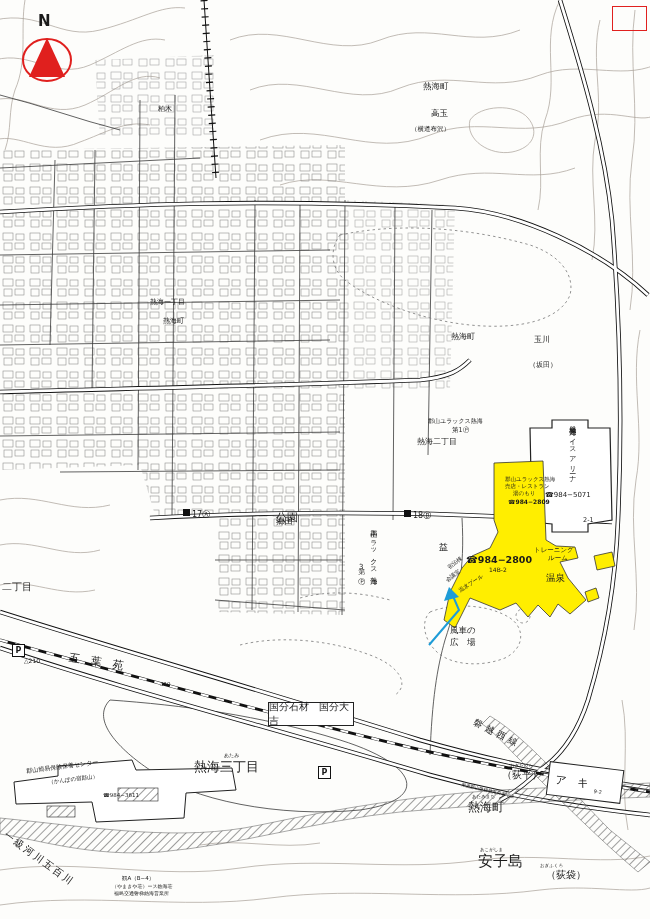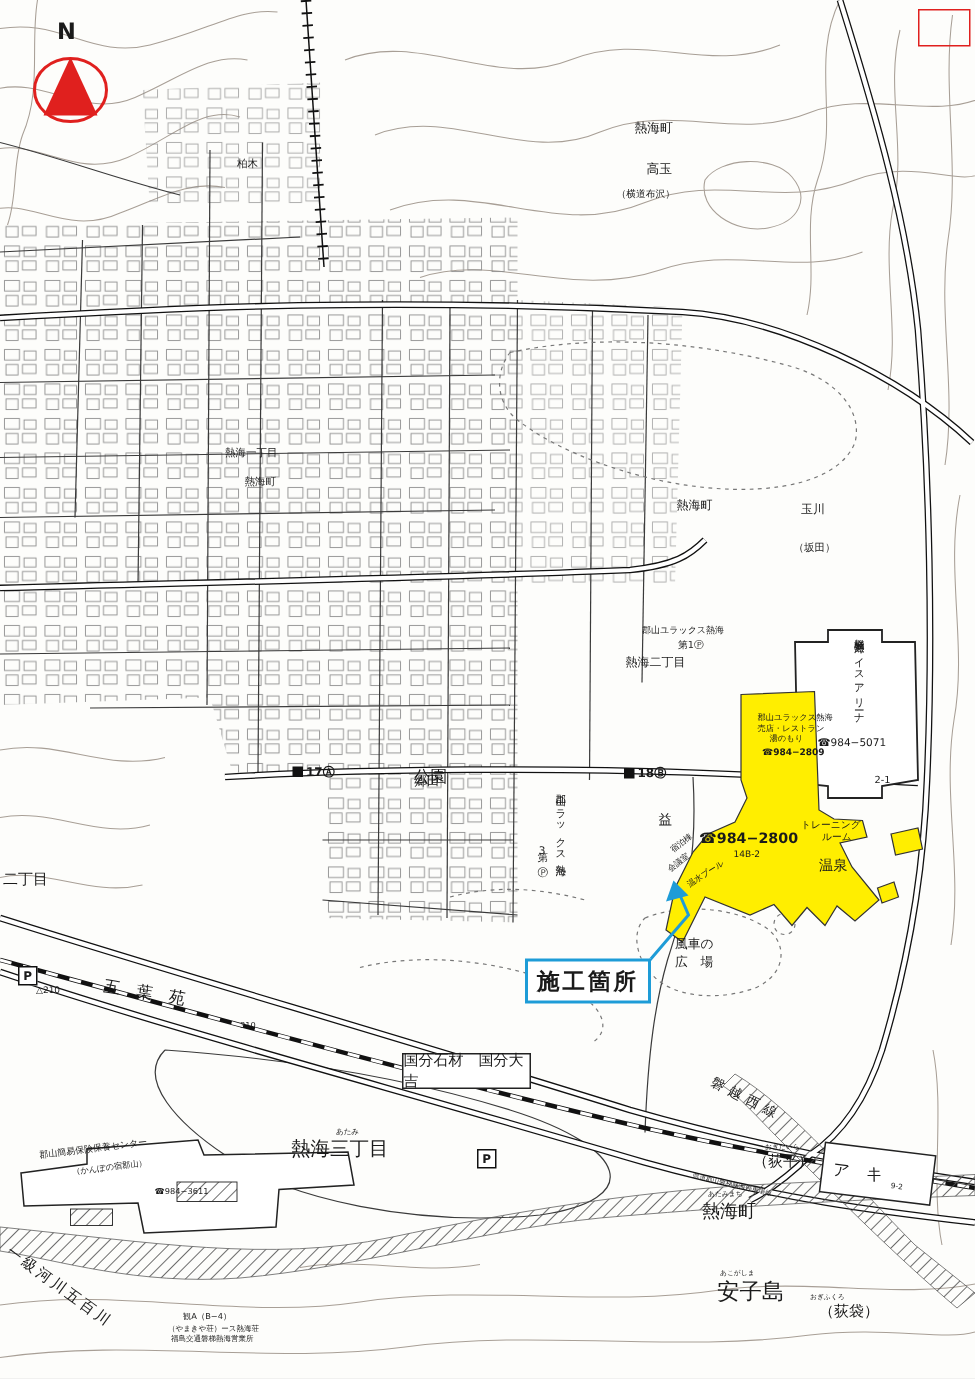--- a/index.html
+++ b/index.html
@@ -6,21 +6,21 @@
   .stage{position:relative;width:650px;height:919px;background:#fdfdfb;overflow:hidden;
          font-family:"DejaVu Sans","Liberation Sans",sans-serif;color:#1a1a1a;}
   .stage svg{position:absolute;left:0;top:0;}
   .L{position:absolute;white-space:pre;line-height:1.05;color:#1a1a1a;transform-origin:left top;}
   .vert{writing-mode:vertical-rl;text-orientation:upright;letter-spacing:1px;}
   .box-label{position:absolute;display:flex;align-items:center;justify-content:center;
              background:#fff;border:1px solid #222;}
   .callout{position:absolute;left:350px;top:639px;width:80px;height:26px;background:#fff;
            border:2.5px solid #1e9cd7;display:flex;align-items:center;justify-content:center;
            font-size:15px;font-weight:bold;letter-spacing:2px;z-index:30;}
-  .marker{position:absolute;display:flex;align-items:center;gap:1px;font-size:8px;font-weight:bold;z-index:12;margin-left:12px;}
+  .marker{position:absolute;display:flex;gap:1px;font-size:8px;font-weight:normal;z-index:12;}
   .sq{display:inline-block;width:7px;height:7px;background:#111;margin-right:1px;}
   .pbox{position:absolute;width:11px;height:11px;border:1px solid #111;background:#fff;
         font-size:8px;font-weight:bold;display:flex;align-items:center;justify-content:center;z-index:12;}
   .legend-red{position:absolute;left:612px;top:6px;width:33px;height:23px;border:1.6px solid #e0201e;z-index:12;}
   .ncomp{position:absolute;left:38px;top:12px;font-size:15px;font-weight:bold;z-index:12;}
 </style>
 </head>
 <body>
 
 <div class="stage">
@@ -159,21 +159,20 @@
   <g>
     <polyline points="429,645 459,610 453,596" stroke="#1e9cd7" stroke-width="2" fill="none"></polyline>
     <polygon points="449,587 444,601 459,597" fill="#1e9cd7"></polygon>
   </g>
 </svg>
 
 <div class="ncomp">N</div>
 
 <div class="legend-red"></div>
 
-<div class="callout">施工箇所</div>
 
 <span class="L" style="left:158px;top:106px;font-size:7px">柏木</span>
 <span class="L" style="left:423px;top:82px;font-size:8.5px">熱海町</span>
 <span class="L" style="left:431px;top:109px;font-size:8.5px">高玉</span>
 <span class="L" style="left:411px;top:126px;font-size:6.5px">（横道布沢）</span>
 <span class="L" style="left:150px;top:299px;font-size:7px">熱海一丁目</span>
 <span class="L" style="left:163px;top:318px;font-size:7px">熱海町</span>
 <span class="L" style="left:451px;top:333px;font-size:8px">熱海町</span>
 <span class="L" style="left:534px;top:336px;font-size:8px">玉川</span>
 <span class="L" style="left:529px;top:362px;font-size:7px">（坂田）</span>

